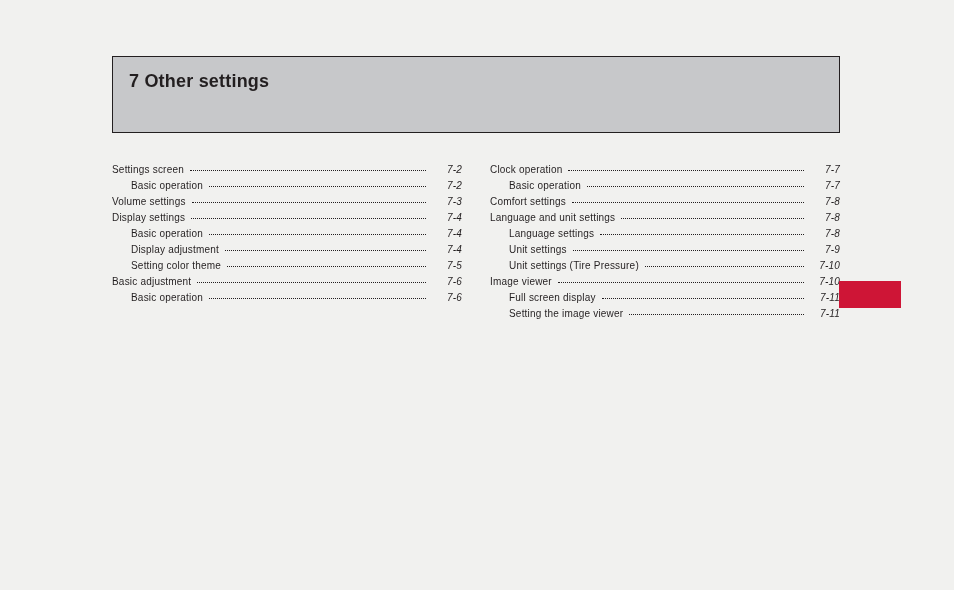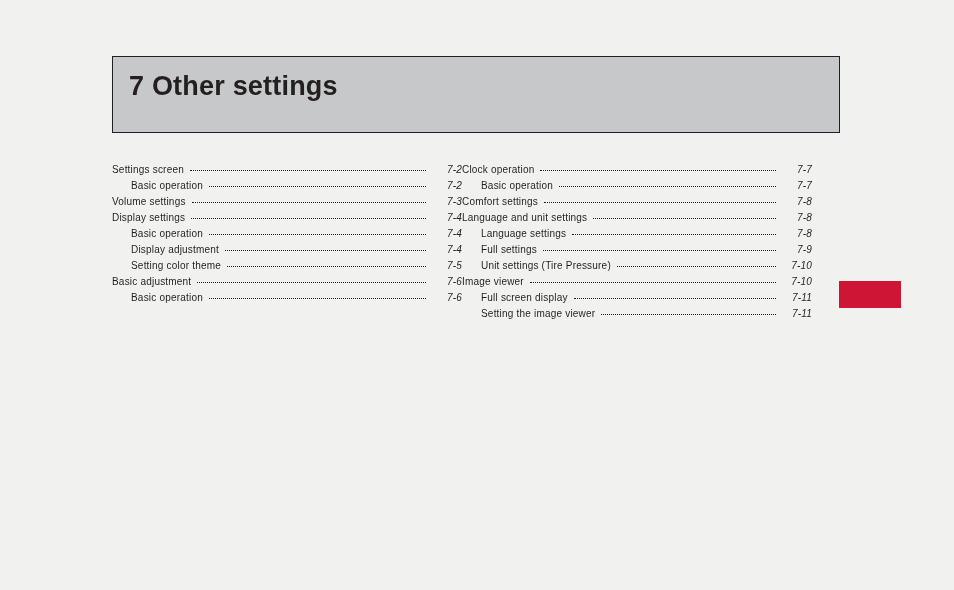--- a/index.html
+++ b/index.html
@@ -21,32 +21,33 @@
     position: absolute;
     left: 112px;
     top: 56px;
     width: 728px;
     height: 77px;
     background: #c7c8ca;
     border: 1px solid #231f20;
     box-sizing: border-box;
   }
   .chapter-title {
-    font-size: 27px;
+    font-size: 18px;
     font-weight: 700;
     letter-spacing: 0.2px;
     padding: 14px 0 0 16px;
     color: #231f20;
   }
   .toc {
     position: absolute;
     left: 112px;
     top: 162px;
     width: 728px;
     display: flex;
+    gap: 28px;
   }
   .col {
     width: 350px;
     font-size: 10px;
     line-height: 16px;
     letter-spacing: 0.2px;
     color: #231f20;
   }
   .entry {
     display: flex;
@@ -163,21 +164,21 @@
           <span class="label">Language and unit settings</span>
           <span class="dots"></span>
           <span class="pageref">7-8</span>
         </div>
         <div class="entry sub">
           <span class="label">Language settings</span>
           <span class="dots"></span>
           <span class="pageref">7-8</span>
         </div>
         <div class="entry sub">
-          <span class="label">Full settings</span>
+          <span class="label">Unit settings</span>
           <span class="dots"></span>
           <span class="pageref">7-9</span>
         </div>
         <div class="entry sub">
           <span class="label">Unit settings (Tire Pressure)</span>
           <span class="dots"></span>
           <span class="pageref">7-10</span>
         </div>
         <div class="entry">
           <span class="label">Image viewer</span>

